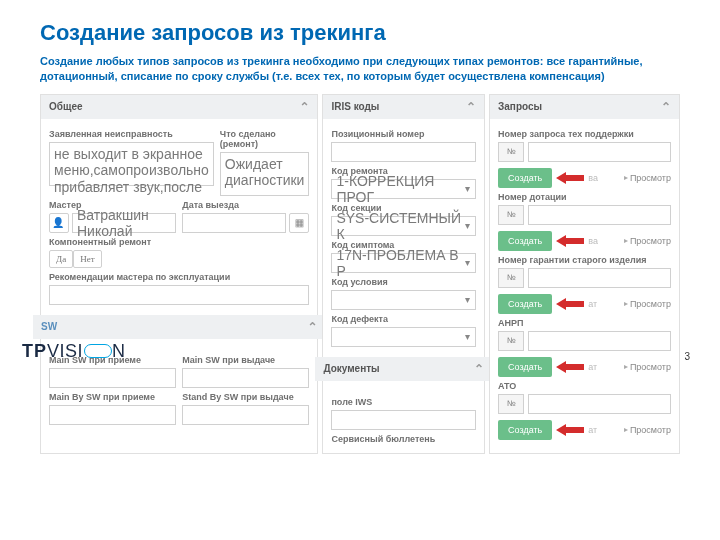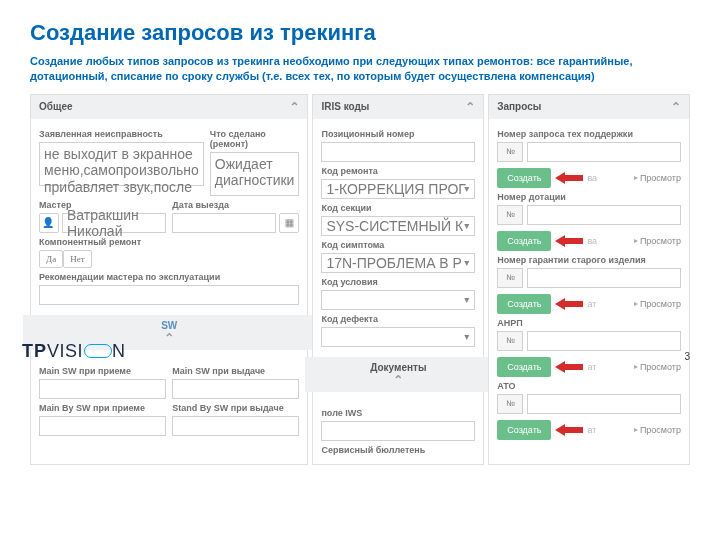--- a/index.html
+++ b/index.html
@@ -1,32 +1,32 @@
 <!DOCTYPE html>
 <html><head>
 <meta charset="utf-8">
 <style>
   * { box-sizing: border-box; margin: 0; padding: 0; }
   html, body { width: 720px; height: 540px; font-family: Arial, sans-serif; background: #fff; }
-  .slide { width: 720px; height: 380px; position: relative; padding: 20px 30px; }
+  .slide { width: 720px; height: 380px; position: relative; padding: 20px 40px; }
   .title { color: #0068b3; font-size: 22px; font-weight: bold; margin-bottom: 8px; }
   .subtitle { color: #0068b3; font-size: 11px; font-weight: bold; line-height: 1.35; margin-bottom: 10px; }
   .app { display: flex; gap: 4px; font-size: 9px; color:#6a6a6a; }
   .col { flex: 1; background: #fff; border: 1px solid #e0e0e0; }
   .col-hdr { background: #eef0f2; padding: 5px 8px; font-size: 10px; color:#555; font-weight: bold; display:flex; justify-content:space-between; align-items:center; }
   .col-body { padding: 6px 8px; }
   .lbl { font-size: 9px; color:#707070; font-weight: bold; margin: 4px 0 3px; }
   .row { display:flex; gap:6px; }
   .row > div { flex:1; }
   .inp { width: 100%; height: 20px; border: 1px solid #d0d0d0; border-radius: 0; padding: 2px 4px; font-size: 14px; background:#fff; color:#7a7a7a; display:flex; align-items:center; position:relative; }
   .ta { height: 44px; align-items:flex-start; padding-top:3px; line-height:1.2; }
   .sel::after { content:"▾"; position:absolute; right:5px; top:3px; color:#888; font-size:10px; }
   .btns { display:flex; margin-top:2px;font-family:Liberation Serif, serif; }
   .pill { height:18px; border:1px solid #d0d0d0; border-radius:2px; padding: 0 6px; font-size:9px; color:#777; background:#fff; display:inline-flex; align-items:center; }
-  .subhdr { background:#eef0f2; margin:4px -8px 6px; padding:5px 8px; font-size:10px; color:#5a8fbd; font-weight:bold; display:flex; justify-content:space-between; align-items:center;flex-direction:column; }
+  .subhdr { background:#eef0f2; margin:4px -8px 6px; padding:5px 8px; font-size:10px; color:#5a8fbd; font-weight:bold; display:flex; justify-content:space-between; align-items:center; }
   .req-line { display:flex; align-items:center; gap:4px; margin:2px 0 6px; }
   .numlbl { width:26px; height:20px; border:1px solid #d0d0d0; font-size:8px; color:#777; display:flex; align-items:center; justify-content:center; background:#f5f5f5; }
   .numinp { flex:1; height:20px; border:1px solid #d0d0d0; background:#fff; }
   .act-line { display:flex; align-items:center; gap:4px; margin-bottom:4px; position:relative; }
   .btn-create { background:#6bbf8a; color:#fff; height:20px; padding:0 10px; font-size:9px; border:none; border-radius:2px; display:inline-flex; align-items:center; }
   .arrow { display:inline-flex; align-items:center; }
   .arrow svg { width:28px; height:16px; }
   .view { font-size:9px; color:#888; margin-left:auto; display:flex; align-items:center; gap:2px; }
   .view::before { content:"▸"; font-size:8px; color:#aaa; }
   .icon-cal { width:20px; height:20px; border:1px solid #d0d0d0; border-radius:2px; background:#fff; display:flex; align-items:center; justify-content:center; color:#888; font-size:10px; }

